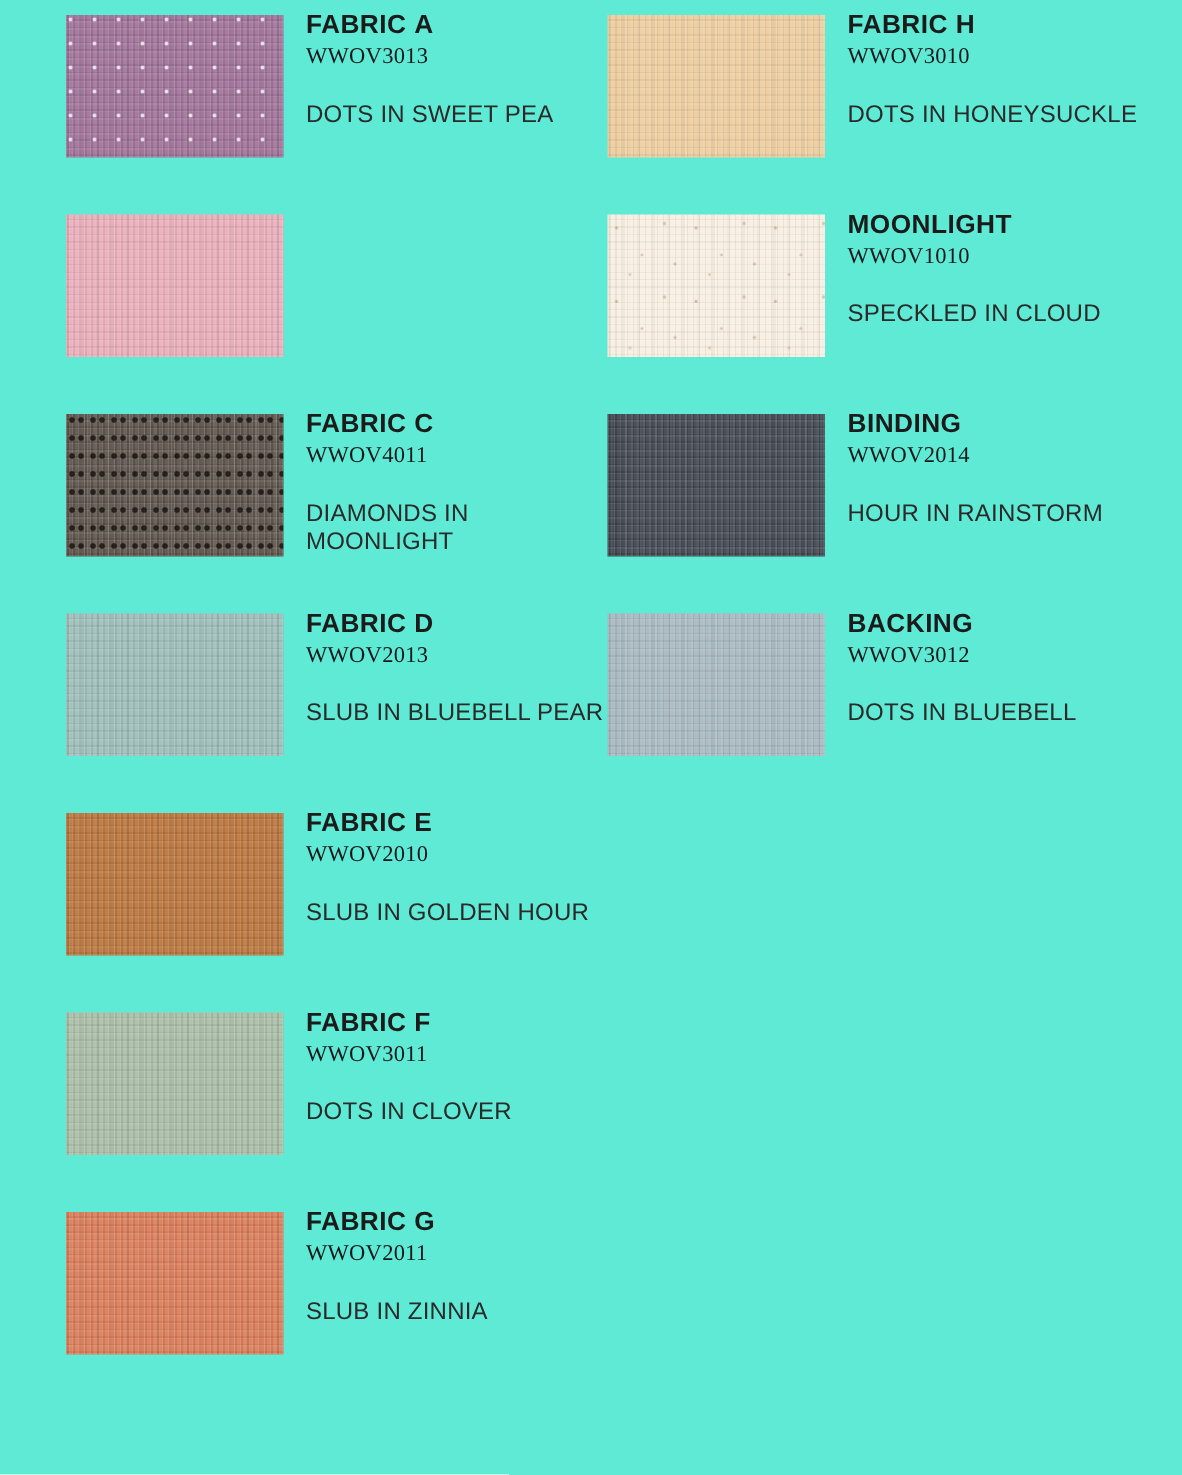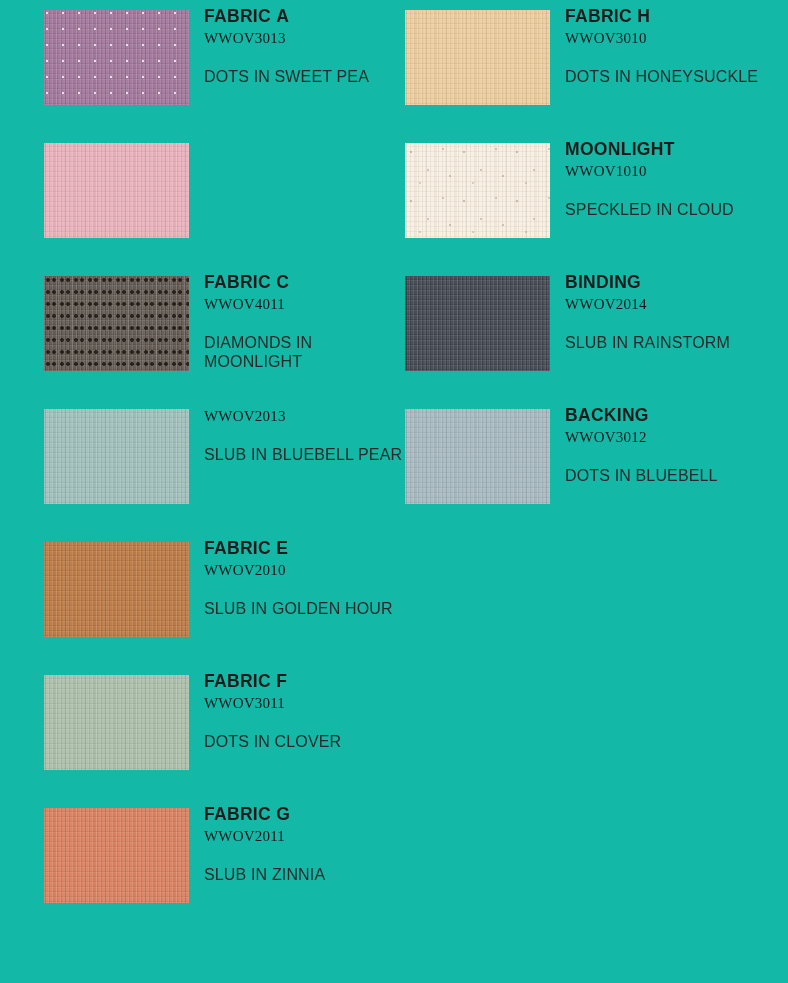--- a/index.html
+++ b/index.html
@@ -2,21 +2,21 @@
 <html><head>
 <meta charset="utf-8">
 <style>
   * { box-sizing: border-box; margin: 0; padding: 0; }
   html, body {
     width: 788px; height: 983px;
     background: #ffffff;
     font-family: "Liberation Sans", sans-serif;
     overflow: hidden;
   }
-  #sheet { position: relative; width: 788px; height: 983px; background:#14b8a6; }
+  #sheet { position: relative; width: 788px; height: 983px; background:#5eead4; }
 
   .col { position: absolute; top: 0; width: 360px; }
   .col-left  { left: 44px; }
   .col-right { left: 405px; }
 
   .entry { position: relative; height: 133px; }
 
   .swatch {
     position: absolute; left: 0; top: 10px;
     width: 145px; height: 95px;
@@ -119,20 +119,21 @@
           <div class="desc">DIAMONDS IN MOONLIGHT</div>
         </div>
       </div>
       <div class="entry">
         <div class="swatch tex-slub" style="background-color: rgb(156, 189, 184);">
           <div class="weave"></div>
           <div class="slub"></div>
           <div class="motif"></div>
         </div>
         <div class="info">
+          <div class="title"><span>FABRIC</span> <span class="letter">D</span></div>
           <div class="sku">WWOV2013</div>
           <div class="desc">SLUB IN BLUEBELL PEAR</div>
         </div>
       </div>
       <div class="entry">
         <div class="swatch tex-slub" style="background-color: rgb(185, 115, 58);">
           <div class="weave"></div>
           <div class="slub"></div>
           <div class="motif"></div>
         </div>
@@ -194,21 +195,21 @@
       </div>
       <div class="entry">
         <div class="swatch tex-slub" style="background-color: rgb(58, 64, 73);">
           <div class="weave"></div>
           <div class="slub"></div>
           <div class="motif"></div>
         </div>
         <div class="info">
           <div class="title"><span>BINDING</span></div>
           <div class="sku">WWOV2014</div>
-          <div class="desc">SLUB IN RAINSTORM</div>
+          <div class="desc">HOUR IN RAINSTORM</div>
         </div>
       </div>
       <div class="entry">
         <div class="swatch tex-slub" style="background-color: rgb(164, 182, 189);">
           <div class="weave"></div>
           <div class="slub"></div>
           <div class="motif"></div>
         </div>
         <div class="info">
           <div class="title"><span>BACKING</span></div>

